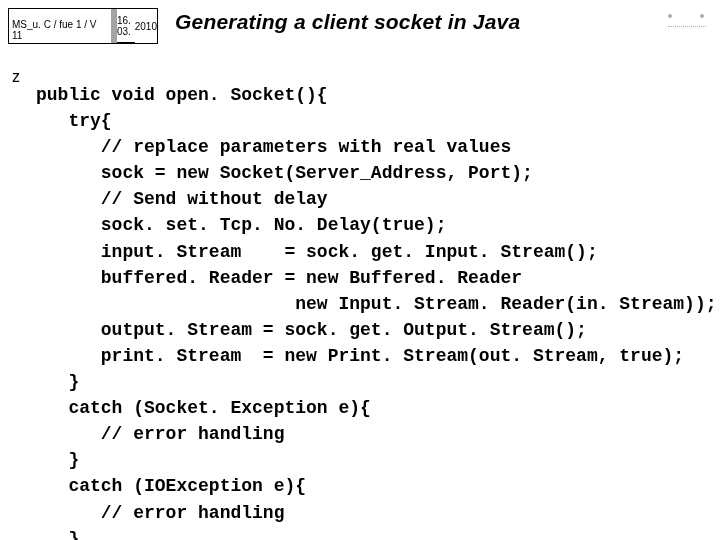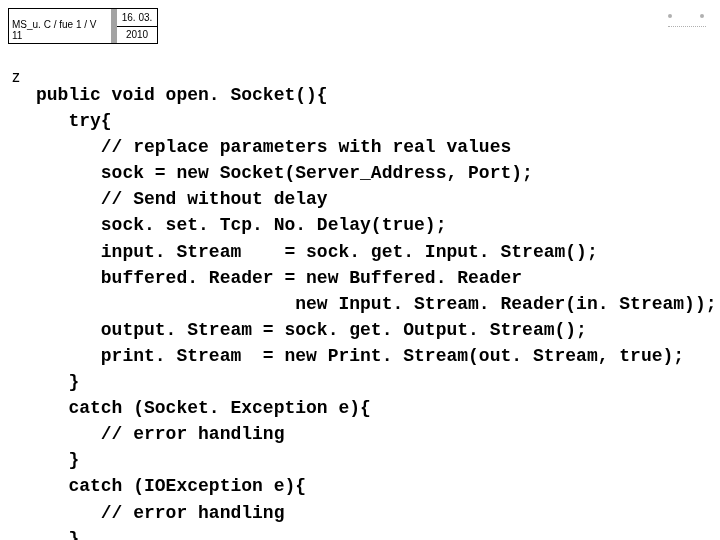--- a/index.html
+++ b/index.html
@@ -41,21 +41,21 @@
     color: #000;
   }
   .footer-right {
     position: absolute;
     left: 108px;
     top: 0;
     bottom: 0;
     right: 0;
     box-sizing: border-box;
     display: flex;
-    flex-direction: column;
+    flex-direction: row;
   }
   .footer-right-top {
     flex: 1;
     border-bottom: 1px solid #000;
     display: flex;
     align-items: center;
     justify-content: center;
     font-size: 10px;
     color: #000;
   }
@@ -136,20 +136,21 @@
 <div class="slide">
 
   <div class="footer-box">
     <div class="footer-left">MS_u. C / fue 1 / V 11</div>
     <div class="footer-right">
       <div class="footer-right-top">16. 03.</div>
       <div class="footer-right-bot">2010</div>
     </div>
   </div>
 
+  <div class="title">Generating a client socket in Java</div>
 
   <div class="dotbox">
     <div class="dotbox-dot d1"></div>
     <div class="dotbox-dot d2"></div>
     <div class="dotbox-rail"></div>
   </div>
 
   <div class="body-area">
     <div class="bullet">z</div>
     <pre class="code" id="code-block">public void open. Socket(){

